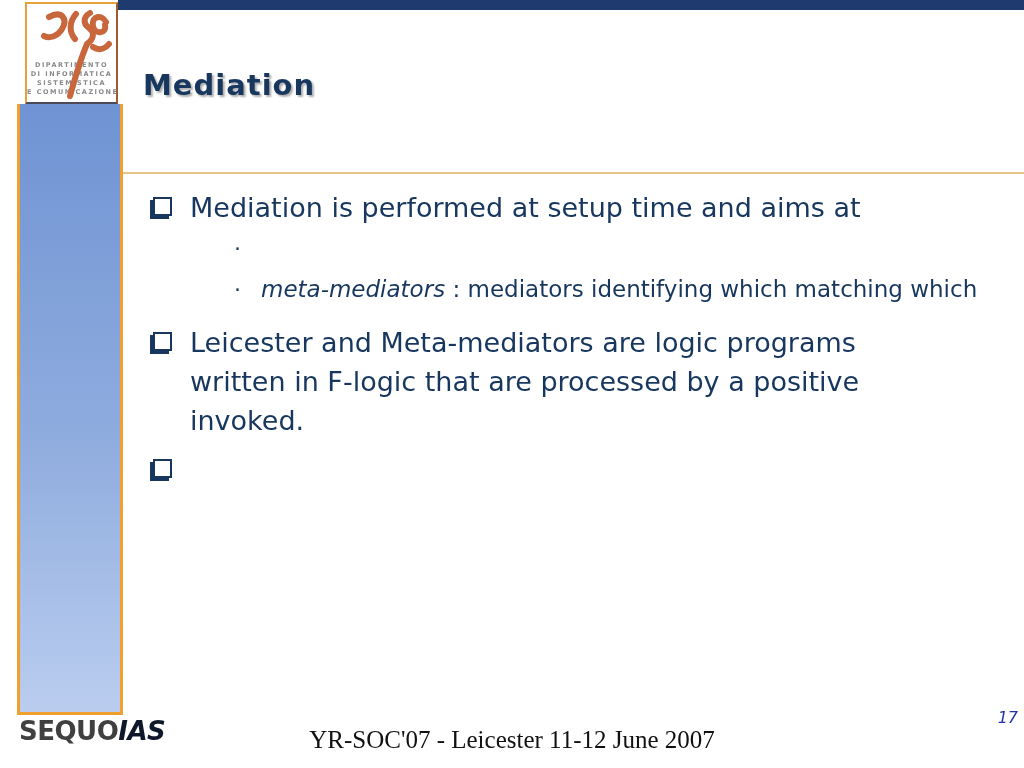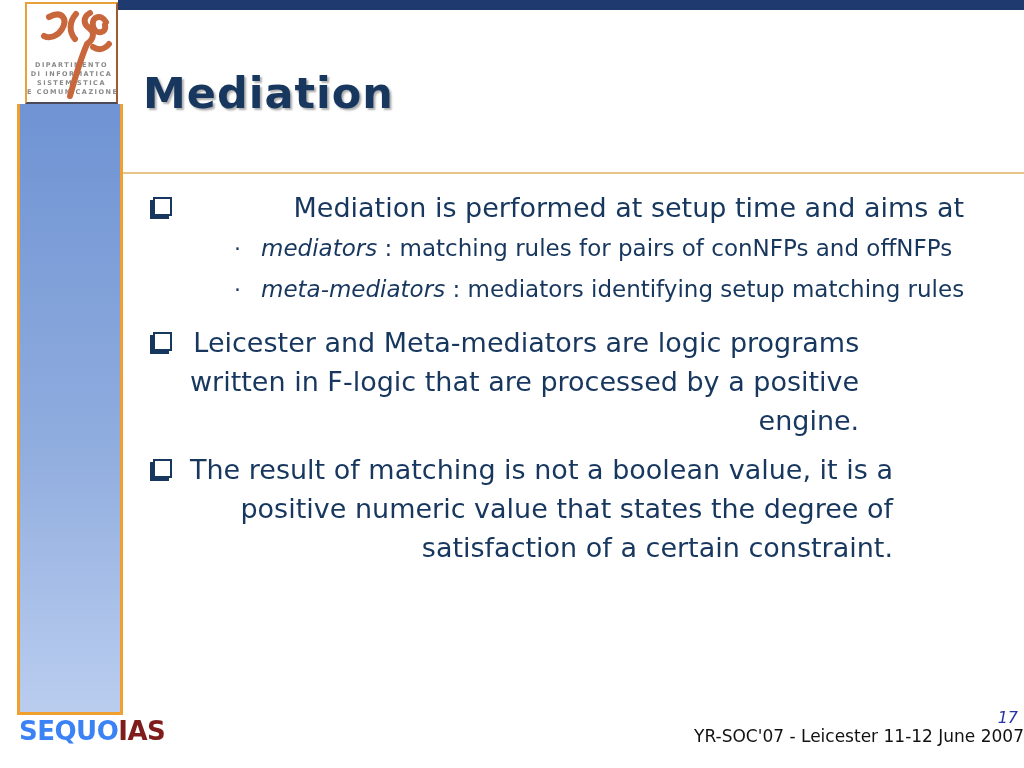--- a/index.html
+++ b/index.html
@@ -39,21 +39,21 @@
   .side-bar{
     position:absolute;left:17px;top:104px;width:106px;height:611px;
     box-sizing:border-box;
     border:3px solid #EFA02F;border-top:none;
     background:linear-gradient(180deg,#6F93D3 0%,#8FACDE 55%,#BACDEF 100%);
     z-index:1;
   }
   
   .title{
     position:absolute;left:143px;top:68px;
-    font-size:43px;font-weight:bold;color:#17375E;
+    font-size:29px;font-weight:bold;color:#17375E;
     letter-spacing:1px;
     text-shadow:2px 2px 2px rgba(110,110,110,0.55);
     margin:0;
   }
   .title-rule{
     position:absolute;left:123px;right:0;top:172px;height:2px;
     background:#E6C487;
   }
   
   .content{
@@ -63,43 +63,43 @@
   .item{display:flex;align-items:flex-start;margin-bottom:10px;}
   .sq-marker{
     flex:0 0 auto;
     width:15px;height:15px;
     border:2px solid #17375E;
     box-shadow:-3px 3px 0 0 #17375E;
     margin:9px 18px 0 5px;
     background:#fff;
   }
   .item-text{font-size:27px;line-height:39px;}
-  .item-text .ln{display:block;text-align:right;}
+  .item-text .ln{display:block;}
   .sub-list{margin:4px 0 2px 44px;}
   .sub-item{display:flex;align-items:flex-start;font-size:23px;line-height:35px;margin-bottom:6px;}
   .dot-marker{
     flex:0 0 auto;
     font-size:22px;line-height:35px;
     margin-right:20px;
   }
   .sub-text .ln{display:block;}
   .lead{font-style:italic;}
   .pre{white-space:pre-wrap;}
   
   .brand{
     position:absolute;left:19px;top:716px;
     font-size:26px;font-weight:bold;letter-spacing:-0.5px;
     white-space:nowrap;z-index:2;
   }
-  .brand-blue{color:#3b82f6;}
-  .brand-orange{color:#7f1d1d;}
+  .brand-blue{color:#404040;}
+  .brand-orange{color:#0f172a;font-style:italic;}
   .footer-line{
     position:absolute;left:0;right:0;top:726px;
-    text-align:right;
-    font-size:17px;color:#111111;
+    text-align:center;
+    font-size:25px;color:#111111;font-family:Liberation Serif, serif;
   }
   .page-num{
     position:absolute;right:6px;top:708px;
     font-size:16px;color:#2633A8;font-style:italic;
   }
 </style>
 </head>
 <body>
 
 <div class="slide">
@@ -132,49 +132,43 @@
   <div class="content">
 
     <div class="item">
       <div class="sq-marker"></div>
       <div class="item-text">
         <span class="ln">Mediation is performed at setup time and aims at</span>
         <div class="sub-list">
           <div class="sub-item">
             <span class="dot-marker">·</span>
             <span class="sub-text">
-              <span class="ln"><span class="lead">mediators</span><span class="pre"> : matching rules for pairs of conNFPs and offNFPs</span></span>
             </span>
           </div>
           <div class="sub-item">
             <span class="dot-marker">·</span>
             <span class="sub-text">
-              <span class="ln"><span class="lead">meta-mediators</span><span class="pre"> : mediators identifying setup matching rules</span></span>
+              <span class="ln"><span class="lead">meta-mediators</span><span class="pre"> : mediators identifying which matching which</span></span>
             </span>
           </div>
         </div>
       </div>
     </div>
 
     <div class="item">
       <div class="sq-marker"></div>
       <div class="item-text">
         <span class="ln">Leicester and Meta-mediators are logic programs</span>
         <span class="ln">written in F-logic that are processed by a positive</span>
-        <span class="ln">engine.</span>
+        <span class="ln">invoked.</span>
       </div>
     </div>
 
     <div class="item">
       <div class="sq-marker"></div>
-      <div class="item-text">
-        <span class="ln">The result of matching is not a boolean value, it is a</span>
-        <span class="ln">positive numeric value that states the degree of</span>
-        <span class="ln">satisfaction of a certain constraint.</span>
-      </div>
     </div>
 
   </div>
 
   <div class="brand"><span class="brand-blue">SEQUO</span><span class="brand-orange">IAS</span></div>
 
   <div class="footer-line">YR-SOC'07 - Leicester 11-12 June 2007</div>
 
   <div class="page-num">17</div>
 

